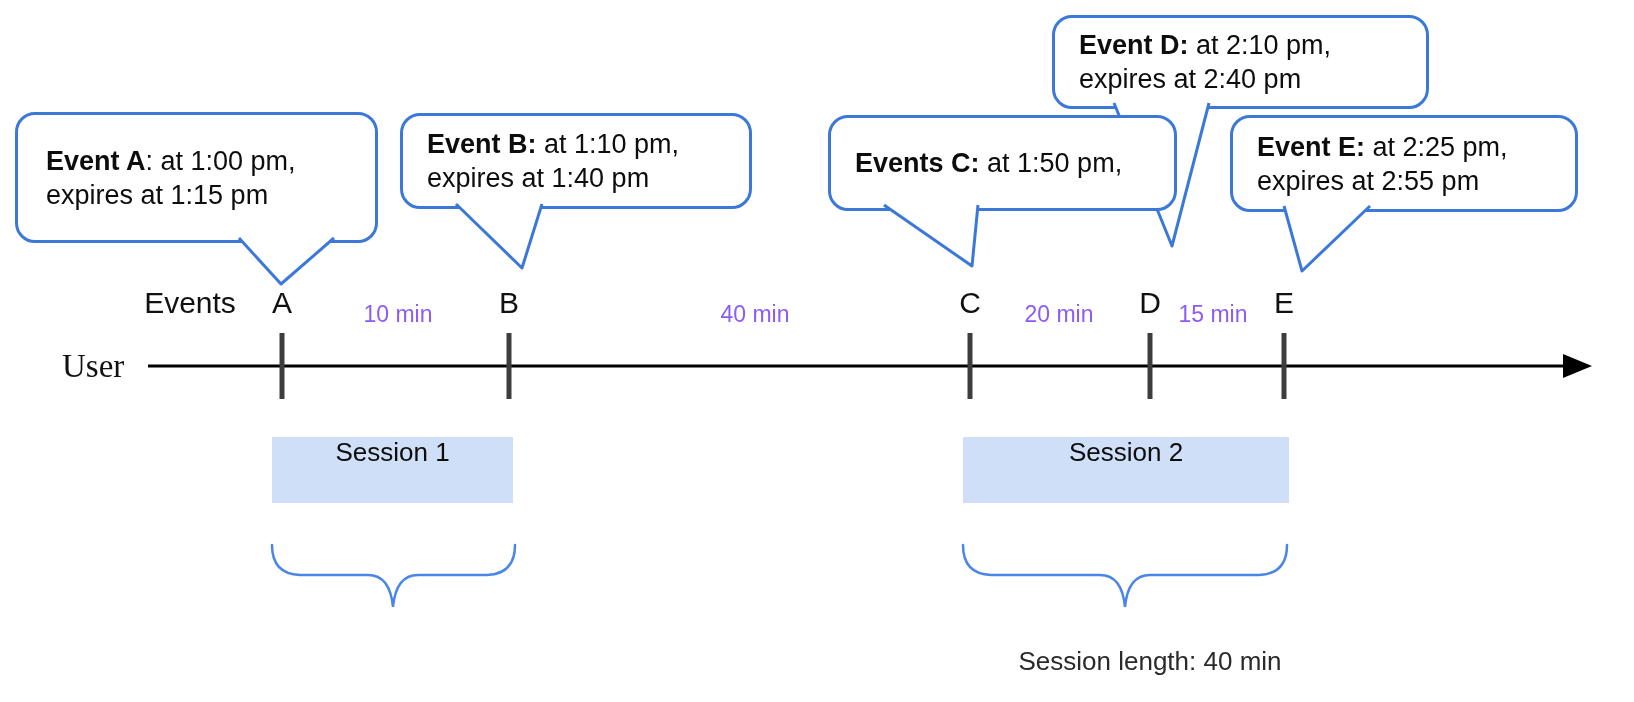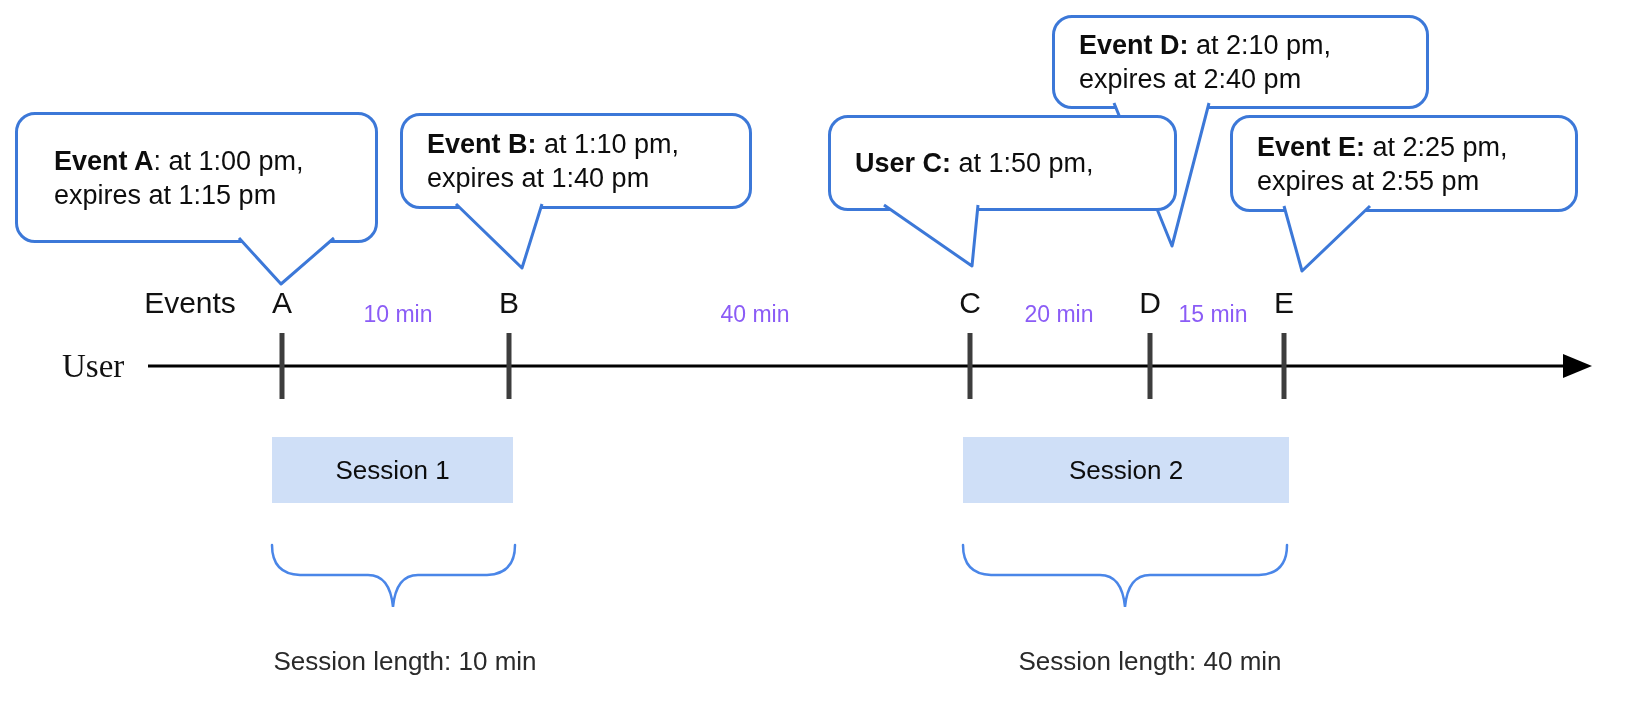--- a/index.html
+++ b/index.html
@@ -31,21 +31,21 @@
     position:absolute;top:301px;transform:translateX(-50%);
     font-size:23px;color:#8b5cf6;white-space:nowrap;
   }
   .user-label{
     position:absolute;left:62px;top:348px;
     font-size:33px;color:#111;font-family:Liberation Serif, serif;
   }
   .session-box{
     position:absolute;top:437px;height:66px;
     background:#cfdff7;
-    display:flex;align-items:center;justify-content:center;
+    display:flex;justify-content:center;
     font-size:26px;color:#0d0d0d;
   }
   .session-length{
     position:absolute;top:646px;transform:translateX(-50%);
     font-size:26px;color:#2a2a2a;white-space:nowrap;
   }
 </style>
 </head>
 <body>
 
@@ -53,32 +53,32 @@
 
   <div class="bubble" style="left:1052px;top:15px;width:377px;height:94px">
     <div class="bline"><b>Event D:</b><span> at 2:10 pm,</span></div>
     <div class="bline">expires at 2:40 pm</div>
   </div>
 
   <svg class="overlay">
     <path d="M1114,103 L1172,246 L1209,103" fill="#ffffff" stroke="#3c78d8" stroke-width="3" stroke-linejoin="round"></path>
   </svg>
 
-  <div class="bubble" style="left:15px;top:112px;width:363px;height:131px;padding-left:36px">
+  <div class="bubble" style="left:15px;top:112px;width:363px;height:131px;padding-left:28px">
     <div class="bline"><b>Event A</b><span>: at 1:00 pm,</span></div>
     <div class="bline">expires at 1:15 pm</div>
   </div>
 
   <div class="bubble" style="left:400px;top:113px;width:352px;height:96px">
     <div class="bline"><b>Event B:</b><span> at 1:10 pm,</span></div>
     <div class="bline">expires at 1:40 pm</div>
   </div>
 
   <div class="bubble" style="left:828px;top:115px;width:349px;height:96px">
-    <div class="bline"><b>User C:</b><span> at 1:50 pm,</span></div>
+    <div class="bline"><b>Events C:</b><span> at 1:50 pm,</span></div>
   </div>
 
   <div class="bubble" style="left:1230px;top:115px;width:348px;height:97px">
     <div class="bline"><b>Event E:</b><span> at 2:25 pm,</span></div>
     <div class="bline">expires at 2:55 pm</div>
   </div>
 
   <svg class="overlay">
 
     <path d="M239,238 L281,284 L334,238" fill="#ffffff" stroke="#3c78d8" stroke-width="3" stroke-linejoin="round"></path>
@@ -113,16 +113,15 @@
 
   <div class="user-label">User</div>
 
   <div class="session-box" style="left:272px;width:241px">
     <span>Session 1</span>
   </div>
   <div class="session-box" style="left:963px;width:326px">
     <span>Session 2</span>
   </div>
 
-  <div class="session-length" style="left:405px">Session length: 10 min</div>
   <div class="session-length" style="left:1150px">Session length: 40 min</div>
 
 </div>
 
 </body></html>

